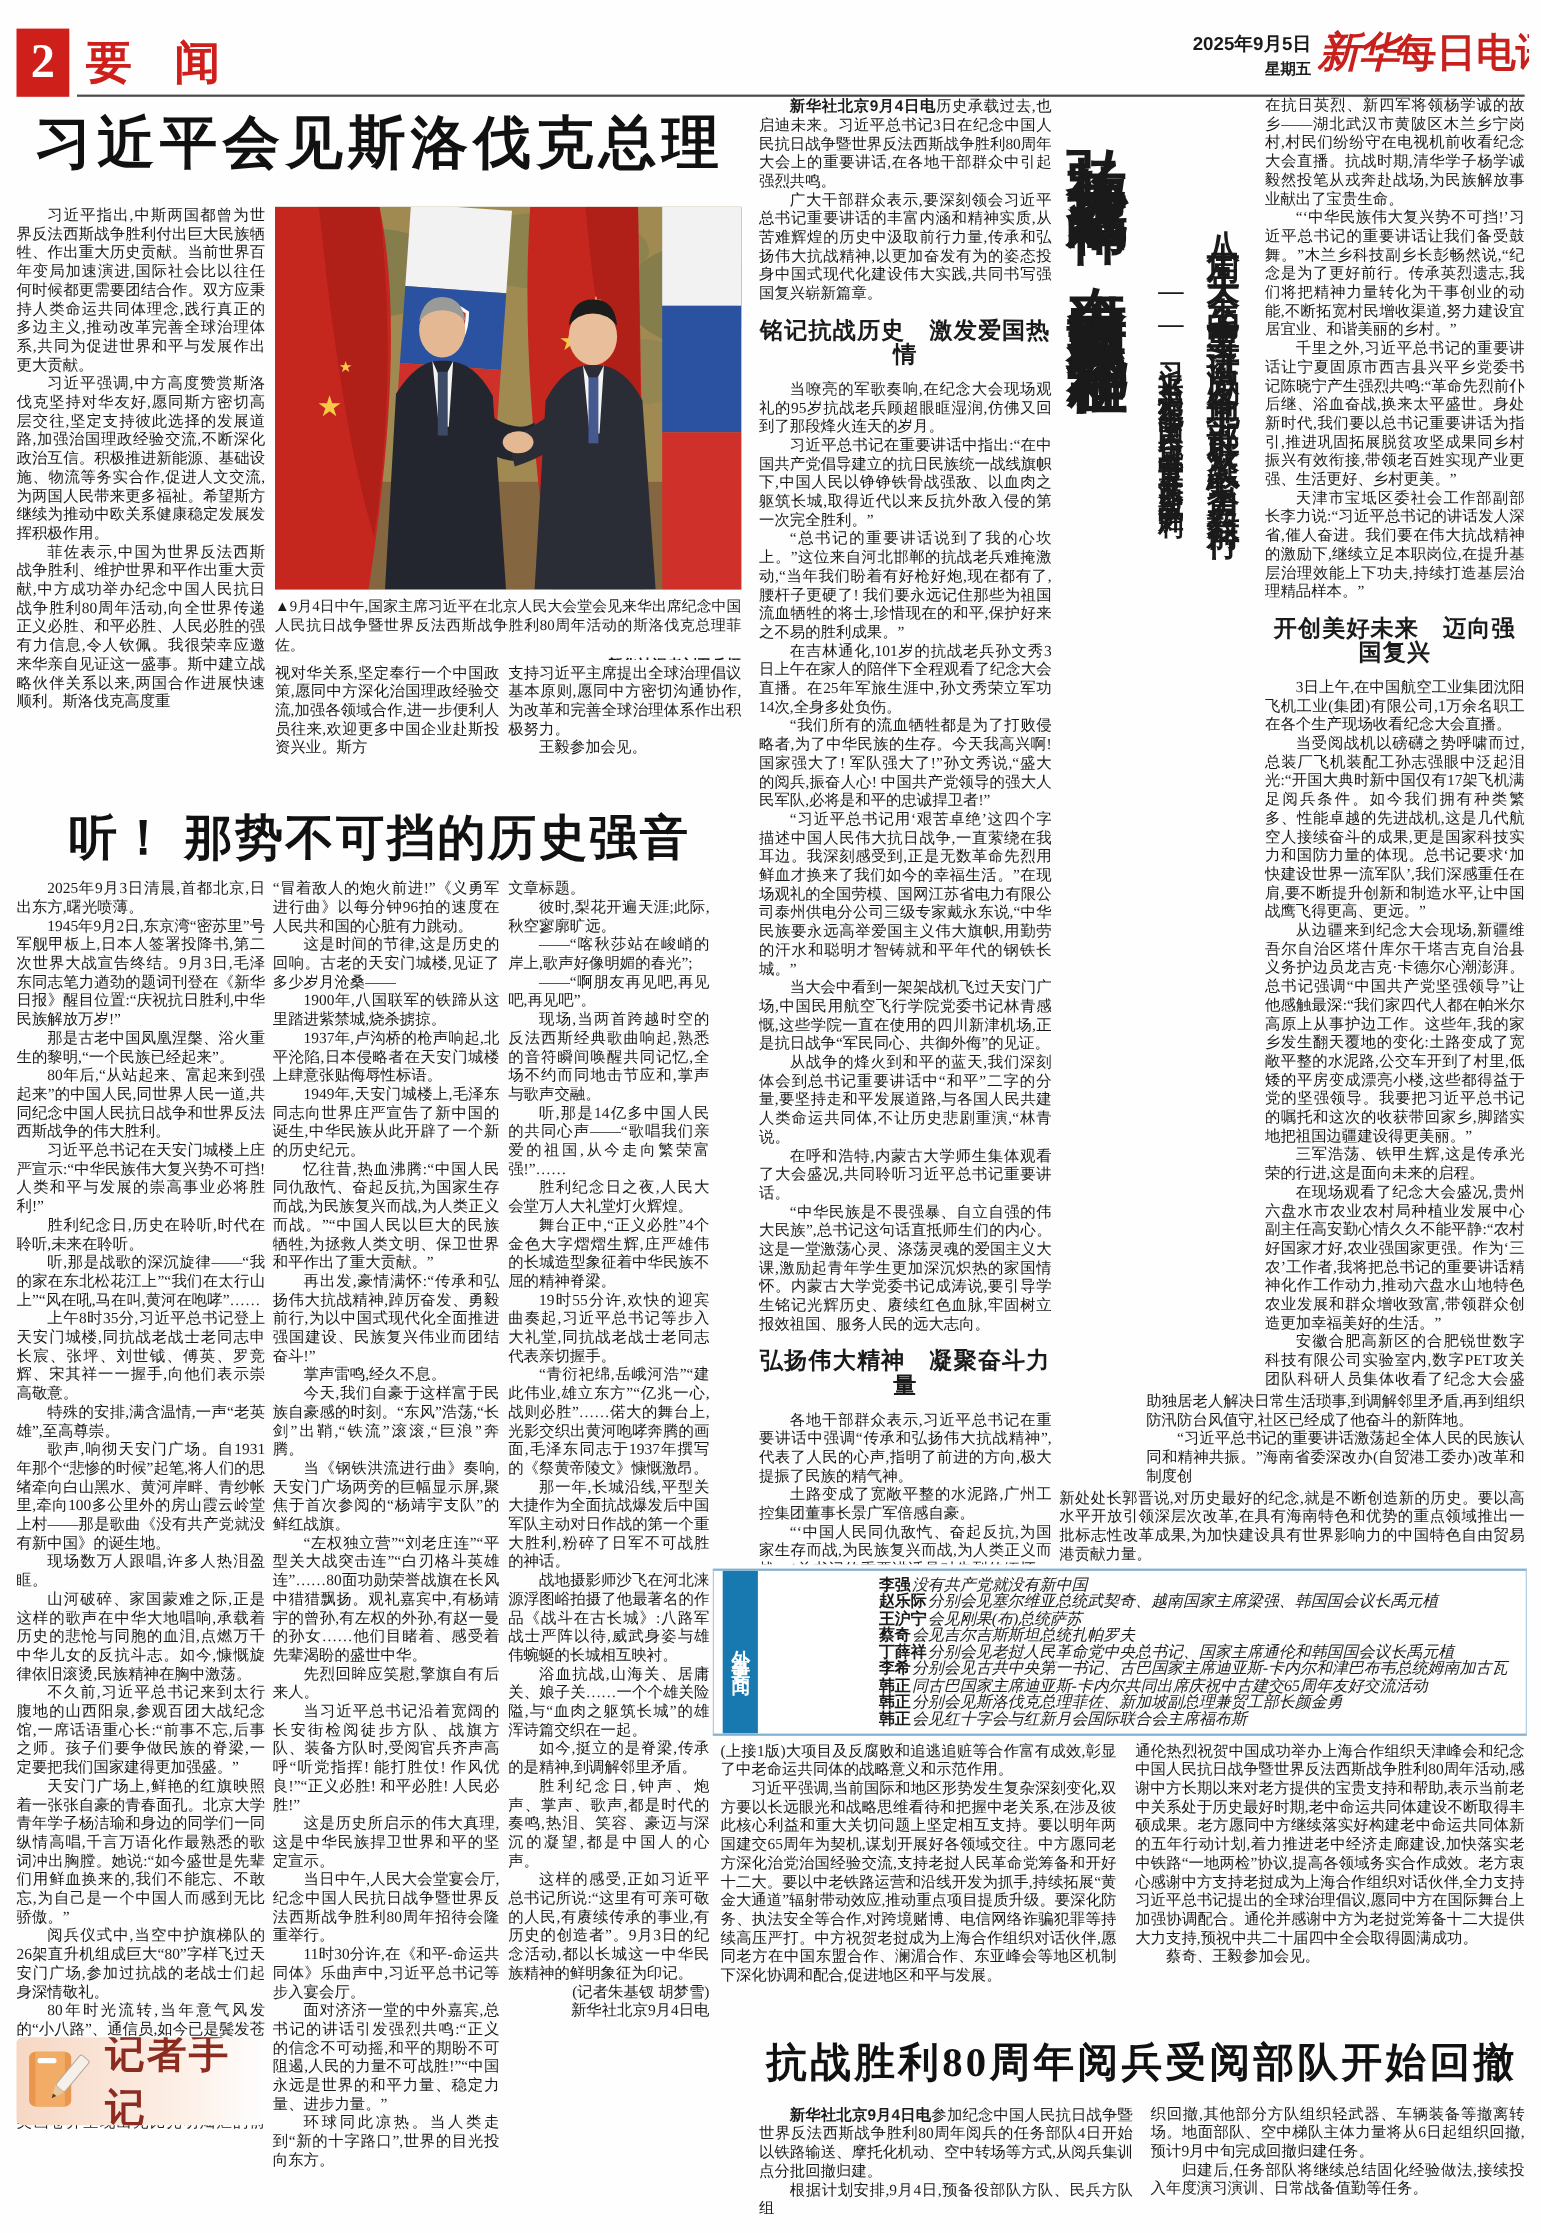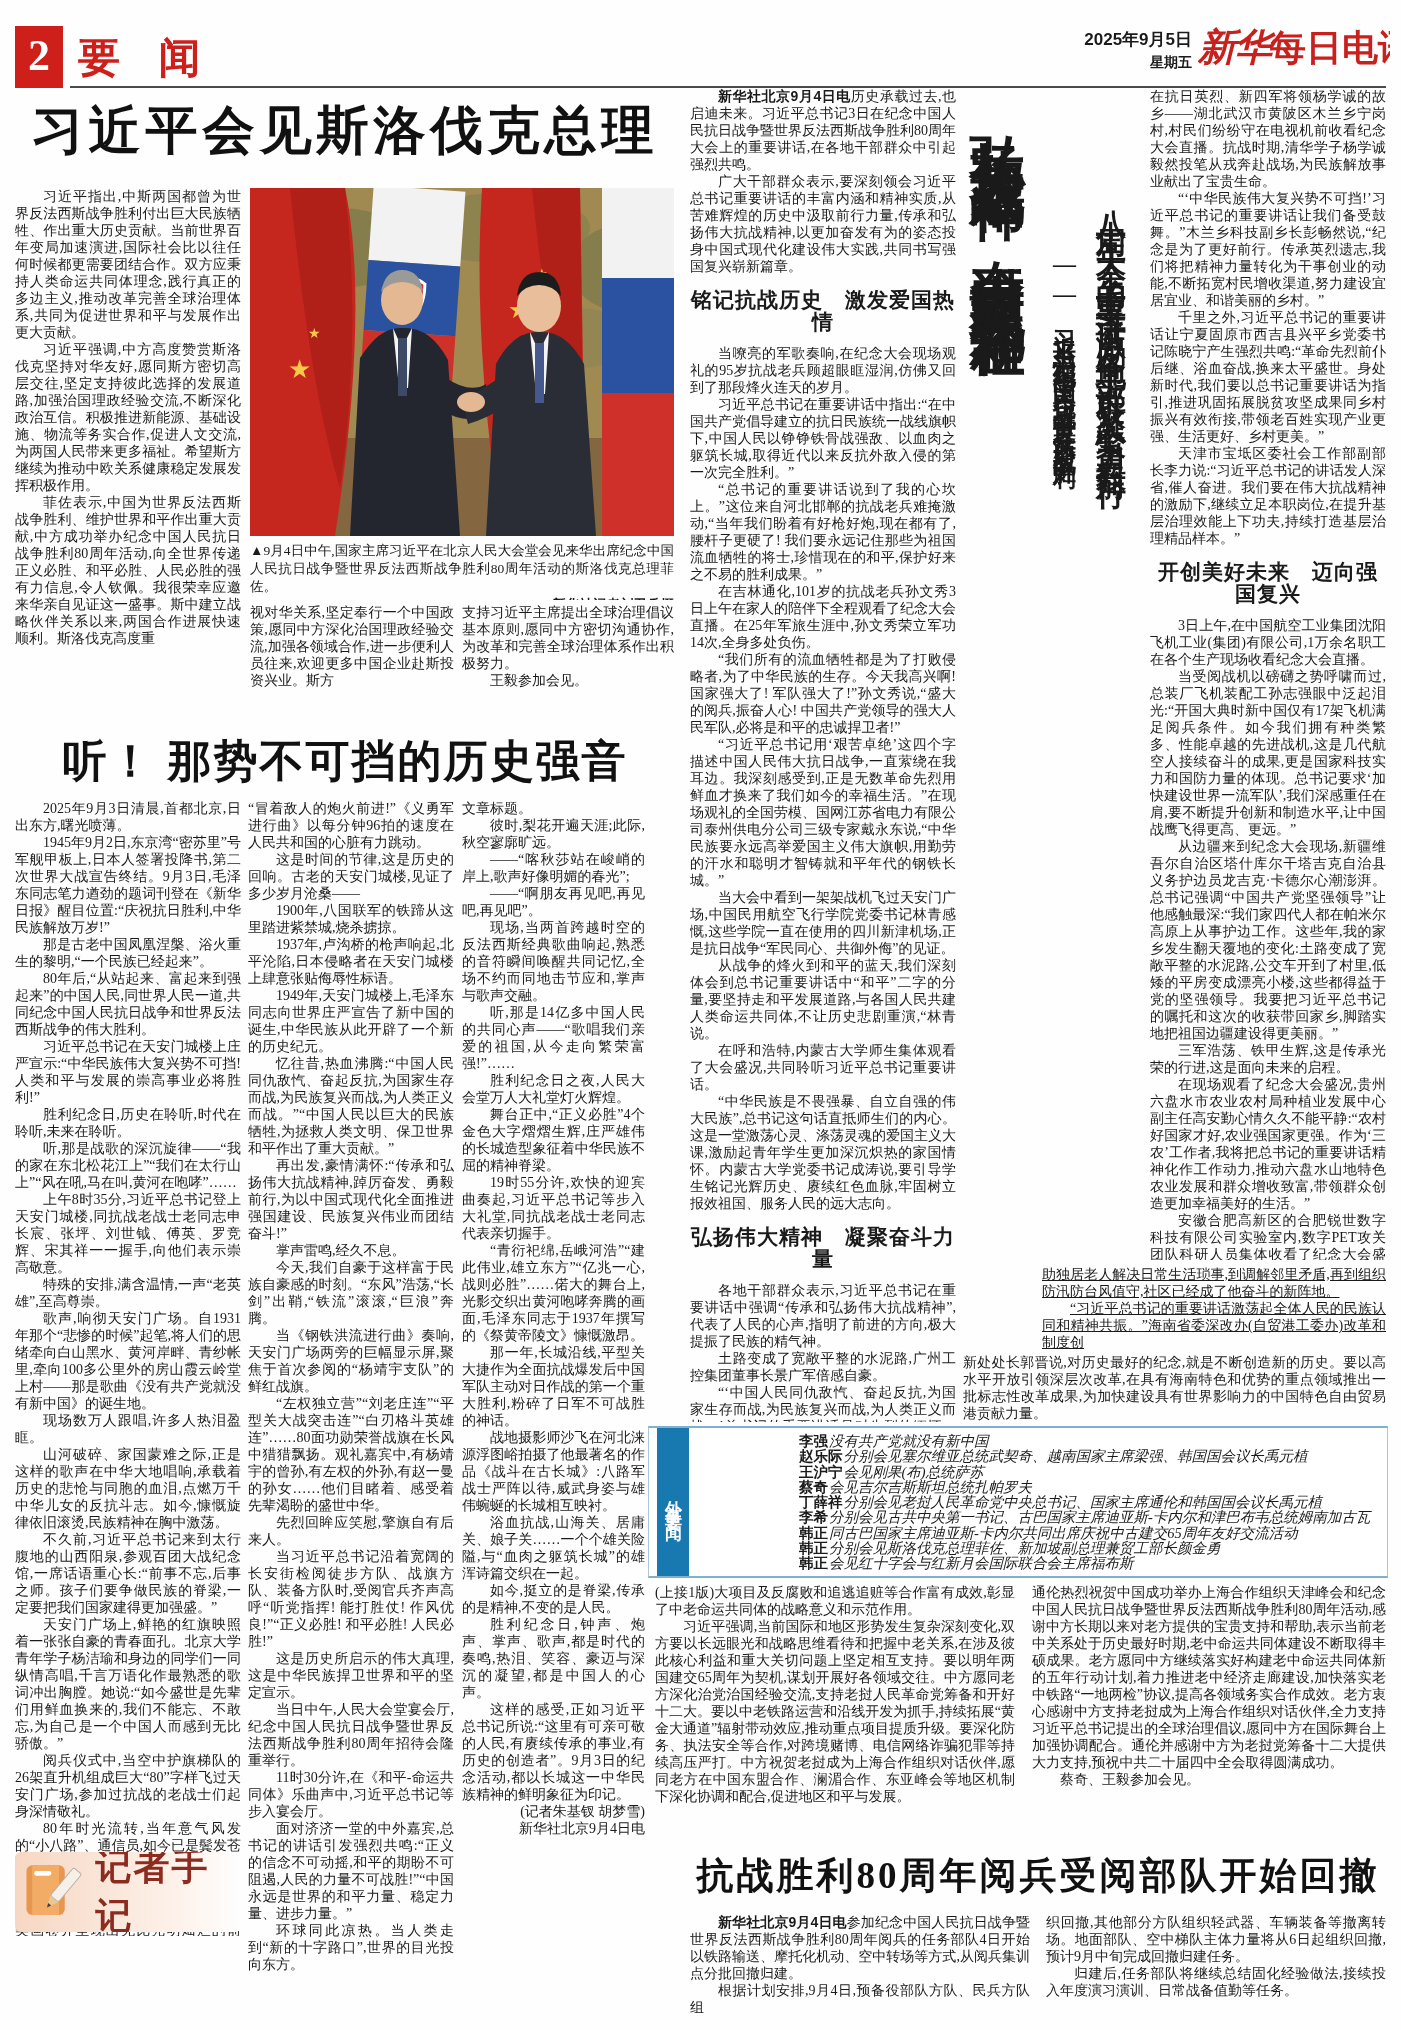--- a/index.html
+++ b/index.html
@@ -183,21 +183,21 @@
       <p>——“啊朋友再见吧,再见吧,再见吧”。</p>
       <p>现场,当两首跨越时空的反法西斯经典歌曲响起,熟悉的音符瞬间唤醒共同记忆,全场不约而同地击节应和,掌声与歌声交融。</p>
       <p>听,那是14亿多中国人民的共同心声——“歌唱我们亲爱的祖国,从今走向繁荣富强!”……</p>
       <p>胜利纪念日之夜,人民大会堂万人大礼堂灯火辉煌。</p>
       <p>舞台正中,“正义必胜”4个金色大字熠熠生辉,庄严雄伟的长城造型象征着中华民族不屈的精神脊梁。</p>
       <p>19时55分许,欢快的迎宾曲奏起,习近平总书记等步入大礼堂,同抗战老战士老同志代表亲切握手。</p>
       <p>“青衍祀绵,岳峨河浩”“建此伟业,雄立东方”“亿兆一心,战则必胜”……偌大的舞台上,光影交织出黄河咆哮奔腾的画面,毛泽东同志于1937年撰写的《祭黄帝陵文》慷慨激昂。</p>
       <p>那一年,长城沿线,平型关大捷作为全面抗战爆发后中国军队主动对日作战的第一个重大胜利,粉碎了日军不可战胜的神话。</p>
       <p>战地摄影师沙飞在河北涞源浮图峪拍摄了他最著名的作品《战斗在古长城》:八路军战士严阵以待,威武身姿与雄伟蜿蜒的长城相互映衬。</p>
       <p>浴血抗战,山海关、居庸关、娘子关……一个个雄关险隘,与“血肉之躯筑长城”的雄浑诗篇交织在一起。</p>
-      <p>如今,挺立的是脊梁,传承的是精神,不变的是人民。</p>
+      <p>如今,挺立的是脊梁,传承的是精神,到调解邻里矛盾。</p>
       <p>胜利纪念日,钟声、炮声、掌声、歌声,都是时代的奏鸣,热泪、笑容、豪迈与深沉的凝望,都是中国人的心声。</p>
       <p>这样的感受,正如习近平总书记所说:“这里有可亲可敬的人民,有赓续传承的事业,有历史的创造者”。9月3日的纪念活动,都以长城这一中华民族精神的鲜明象征为印记。</p>
       <p class="pr">(记者朱基钗 胡梦雪)</p>
       <p class="pr">新华社北京9月4日电</p>
     </div>
 
   <div class="abs col" style="left:690px;top:88px;width:266px;height:1334px;">
       <p><b>新华社北京9月4日电</b>历史承载过去,也启迪未来。习近平总书记3日在纪念中国人民抗日战争暨世界反法西斯战争胜利80周年大会上的重要讲话,在各地干部群众中引起强烈共鸣。</p>
       <p>广大干部群众表示,要深刻领会习近平总书记重要讲话的丰富内涵和精神实质,从苦难辉煌的历史中汲取前行力量,传承和弘扬伟大抗战精神,以更加奋发有为的姿态投身中国式现代化建设伟大实践,共同书写强国复兴崭新篇章。</p>
       <p class="subhead">铭记抗战历史　激发爱国热情</p>
@@ -226,21 +226,21 @@
       <p>天津市宝坻区委社会工作部副部长李力说:“习近平总书记的讲话发人深省,催人奋进。我们要在伟大抗战精神的激励下,继续立足本职岗位,在提升基层治理效能上下功夫,持续打造基层治理精品样本。”</p>
       <p class="subhead">开创美好未来　迈向强国复兴</p>
       <p>3日上午,在中国航空工业集团沈阳飞机工业(集团)有限公司,1万余名职工在各个生产现场收看纪念大会直播。</p>
       <p>当受阅战机以磅礴之势呼啸而过,总装厂飞机装配工孙志强眼中泛起泪光:“开国大典时新中国仅有17架飞机满足阅兵条件。如今我们拥有种类繁多、性能卓越的先进战机,这是几代航空人接续奋斗的成果,更是国家科技实力和国防力量的体现。总书记要求‘加快建设世界一流军队’,我们深感重任在肩,要不断提升创新和制造水平,让中国战鹰飞得更高、更远。”</p>
       <p>从边疆来到纪念大会现场,新疆维吾尔自治区塔什库尔干塔吉克自治县义务护边员龙吉克·卡德尔心潮澎湃。总书记强调“中国共产党坚强领导”让他感触最深:“我们家四代人都在帕米尔高原上从事护边工作。这些年,我的家乡发生翻天覆地的变化:土路变成了宽敞平整的水泥路,公交车开到了村里,低矮的平房变成漂亮小楼,这些都得益于党的坚强领导。我要把习近平总书记的嘱托和这次的收获带回家乡,脚踏实地把祖国边疆建设得更美丽。”</p>
       <p>三军浩荡、铁甲生辉,这是传承光荣的行进,这是面向未来的启程。</p>
       <p>在现场观看了纪念大会盛况,贵州六盘水市农业农村局种植业发展中心副主任高安勤心情久久不能平静:“农村好国家才好,农业强国家更强。作为‘三农’工作者,我将把总书记的重要讲话精神化作工作动力,推动六盘水山地特色农业发展和群众增收致富,带领群众创造更加幸福美好的生活。”</p>
       <p>安徽合肥高新区的合肥锐世数字科技有限公司实验室内,数字PET攻关团队科研人员集体收看了纪念大会盛况。</p>
       <p>“习近平总书记强调‘坚定站在历史正确一边、站在人类文明进步一边’,这让我们对接下来的工作信心更强、动力更足。”公司董事长张博表示,作为科技工作者,深感使命光荣、责任重大,未来将继续坚持自主创新,在恶性肿瘤、心脑血管系统疾病等领域研究和诊疗方面取得新成果,为人类健康事业积极作为。</p>
     </div>
-  <div class="abs col" style="left:1042px;top:1266px;width:344px;height:84px;text-decoration:underline;">
+  <div class="abs col" style="left:1042px;top:1266px;width:344px;height:84px;">
       <p class="pn">助独居老人解决日常生活琐事,到调解邻里矛盾,再到组织防汛防台风值守,社区已经成了他奋斗的新阵地。</p>
       <p>“习近平总书记的重要讲话激荡起全体人民的民族认同和精神共振。”海南省委深改办(自贸港工委办)改革和制度创</p>
     </div>
   <div class="abs col" style="left:963px;top:1354px;width:423px;height:68px;">
       <p class="pn">新处处长郭晋说,对历史最好的纪念,就是不断创造新的历史。要以高水平开放引领深层次改革,在具有海南特色和优势的重点领域推出一批标志性改革成果,为加快建设具有世界影响力的中国特色自由贸易港贡献力量。</p>
     </div>
 
   <div class="abs" id="fa-box">
     <div id="fa-label">外事要闻</div>
     <div id="fa-items">

